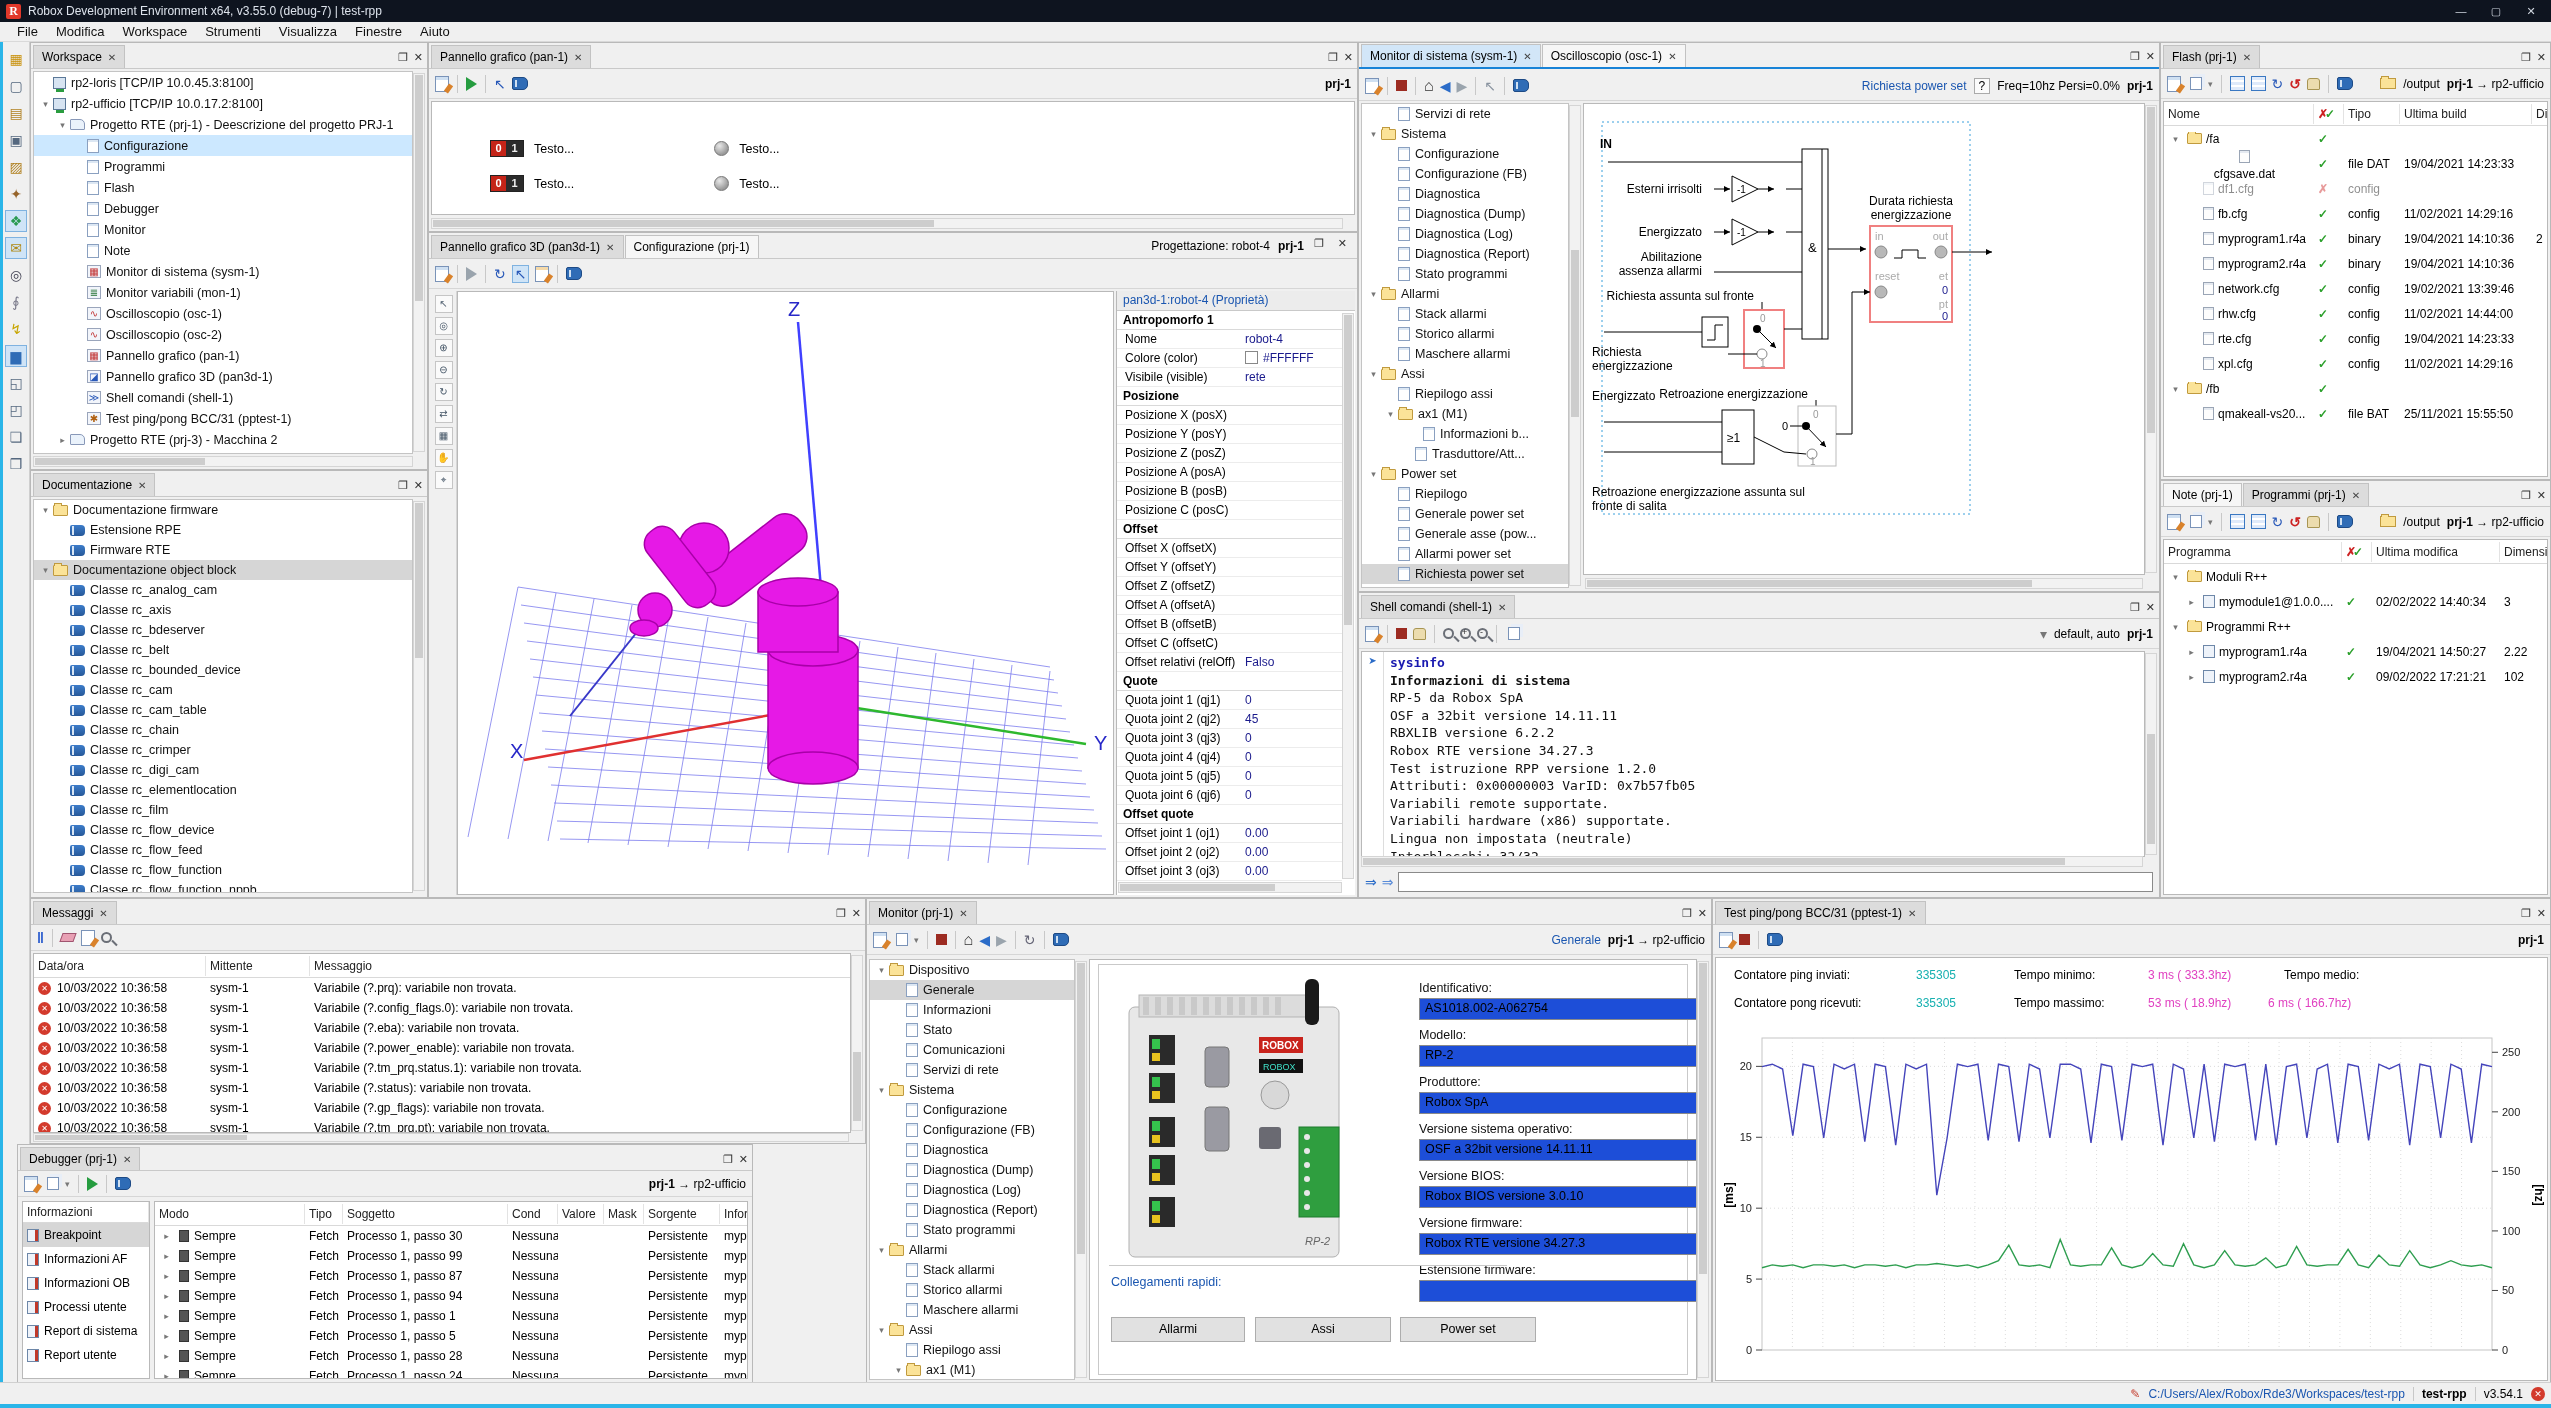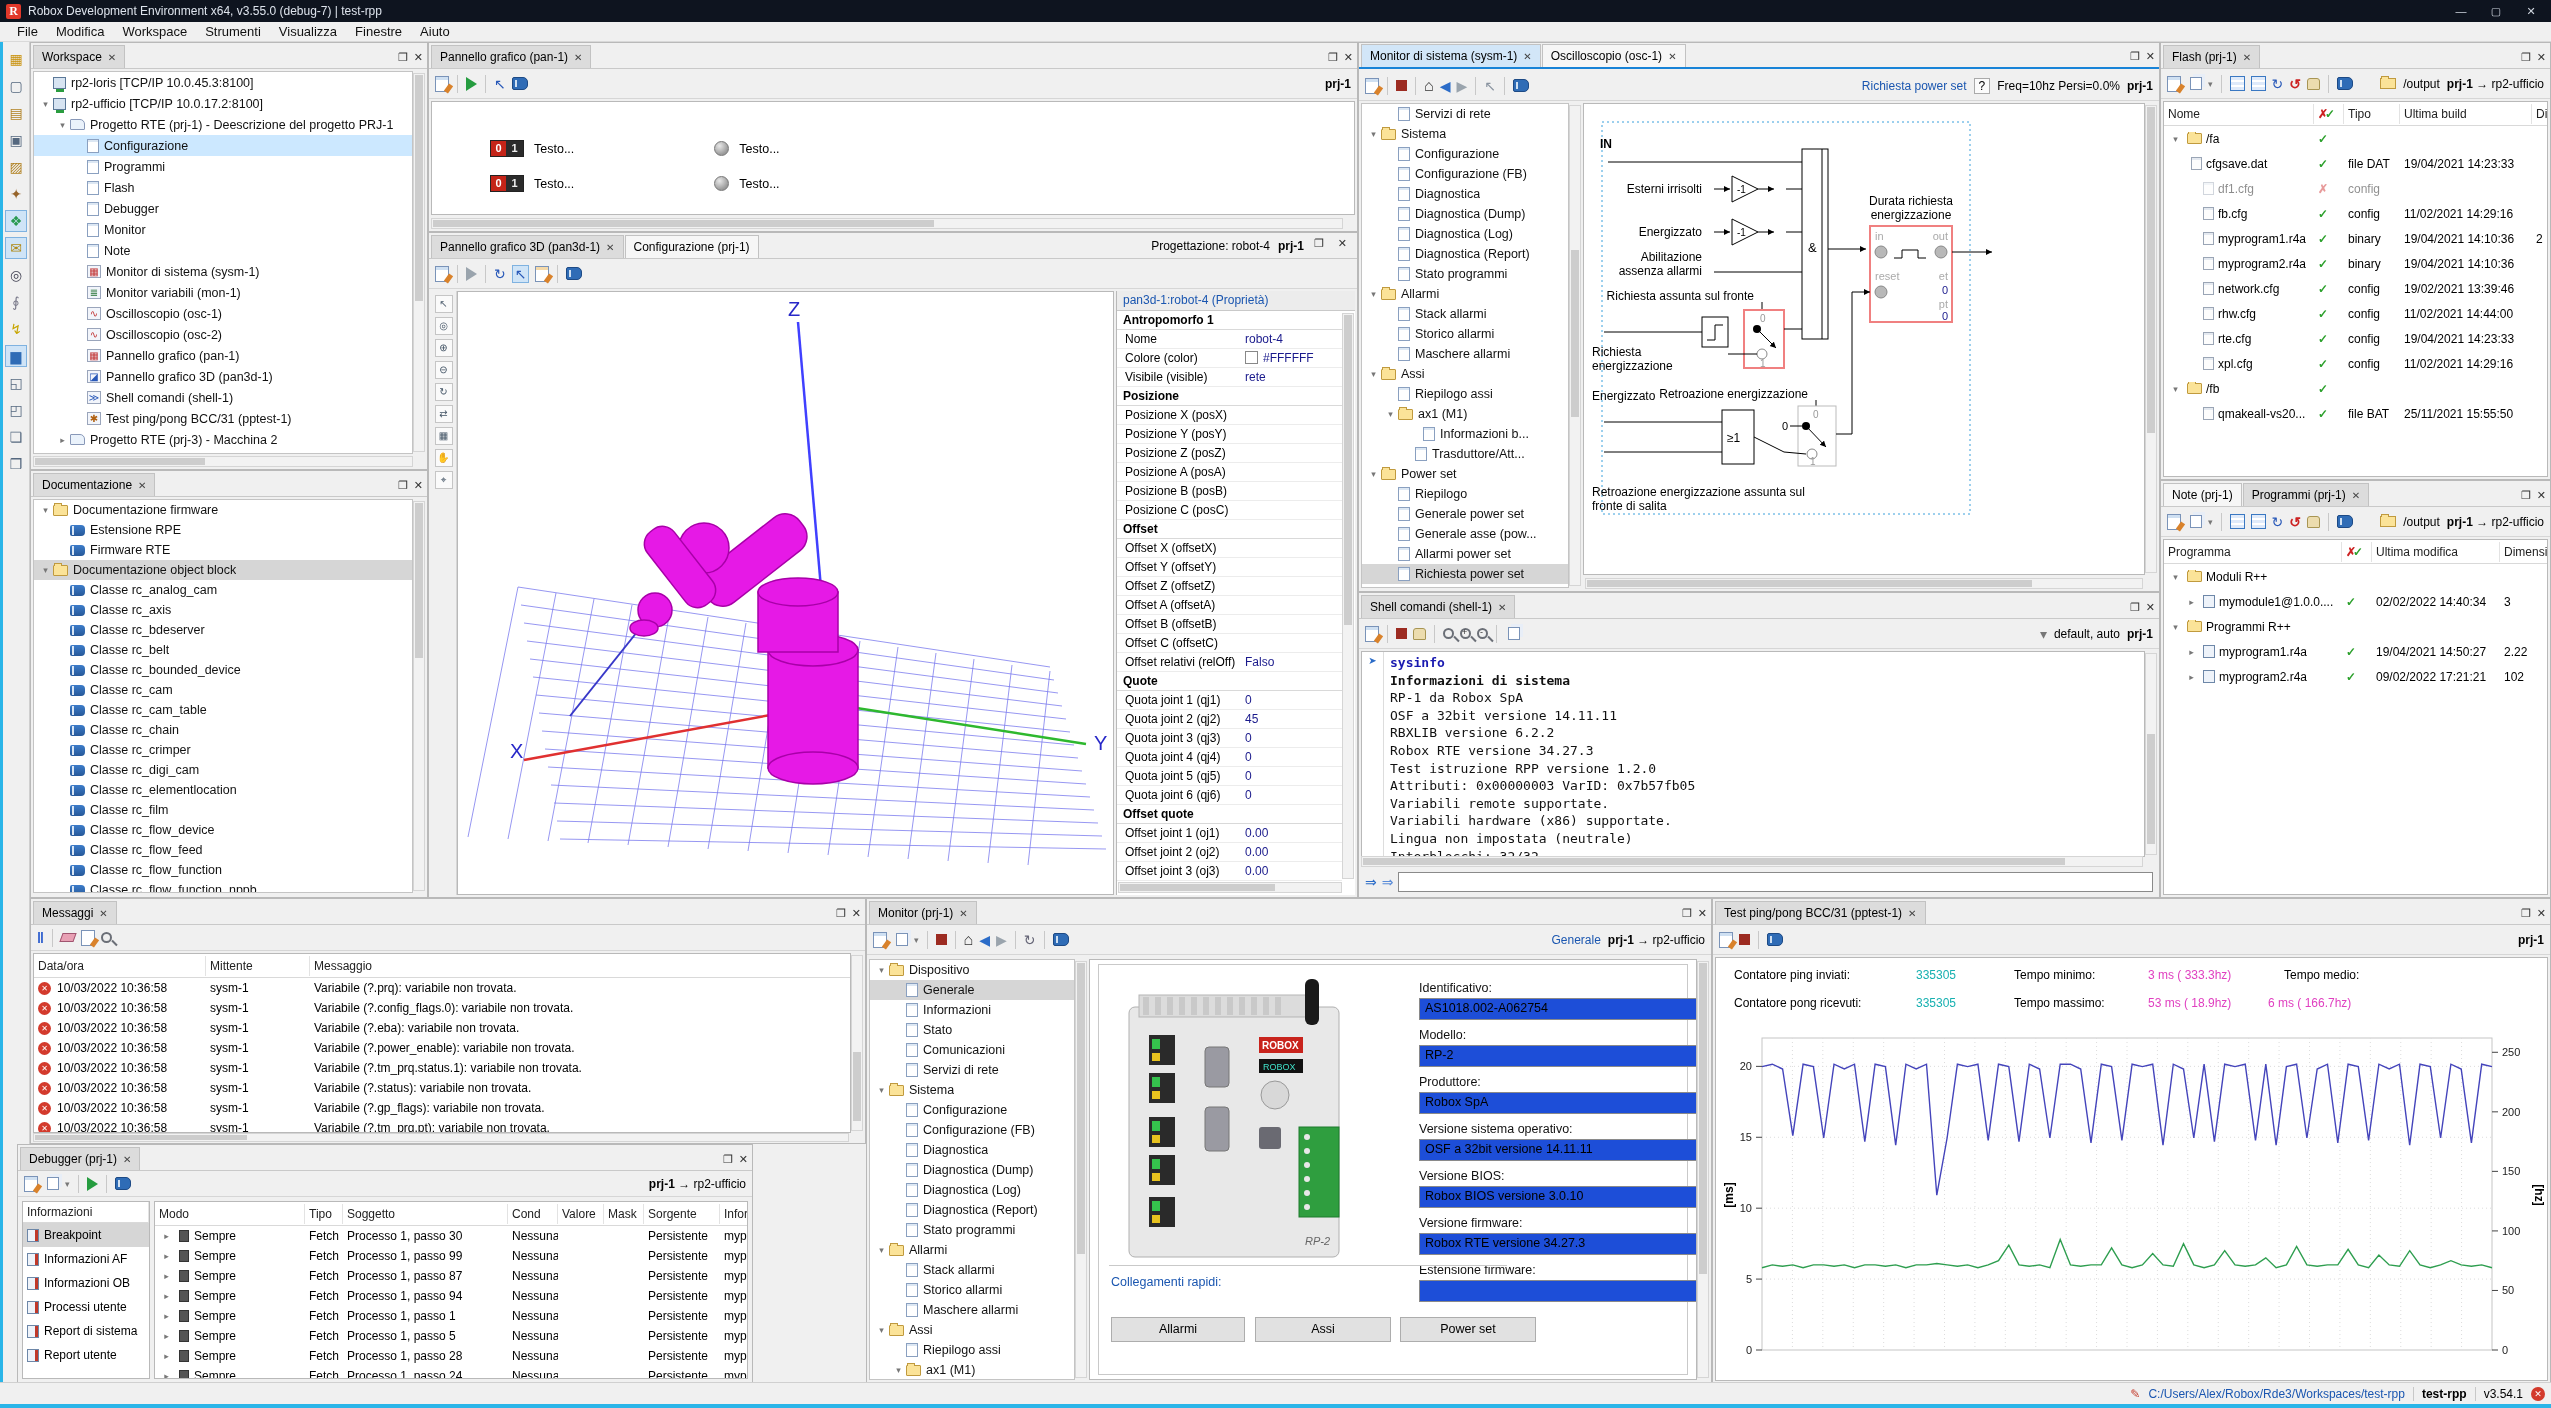--- a/index.html
+++ b/index.html
@@ -916,21 +916,21 @@
       <span class="ti ti-g" style="color:#777">▾</span>
       <span>default, auto</span>
       <span class="bold">prj-1</span>
     </div>
   </div>
   <div class="white" style="position:absolute;left:2px;top:58px;right:14px;height:206px;overflow:hidden">
     <div style="position:absolute;left:0;top:0;bottom:0;width:22px;border-right:1px solid #ddd;color:#2b6cc8;font-size:10px;text-align:center;padding-top:3px">➤</div>
     <div id="shell-lines" style="position:absolute;left:28px;top:2px;right:0">
           <div class="shline cmd">sysinfo</div>
           <div class="shline hdr">Informazioni di sistema</div>
-          <div class="shline">RP-1 da Robox SpA</div>
+          <div class="shline">RP-5 da Robox SpA</div>
           <div class="shline">OSF a 32bit versione 14.11.11</div>
           <div class="shline">RBXLIB versione 6.2.2</div>
           <div class="shline">Robox RTE versione 34.27.3</div>
           <div class="shline">Test istruzione RPP versione 1.2.0</div>
           <div class="shline">Attributi: 0x00000003 VarID: 0x7b57fb05</div>
           <div class="shline">Variabili remote supportate.</div>
           <div class="shline">Variabili hardware (x86) supportate.</div>
           <div class="shline">Lingua non impostata (neutrale)</div>
           <div class="shline">Interblocchi: 32/32</div>
         </div>
@@ -990,21 +990,21 @@
               <span class="texp">▾</span>
               <span class="i i-fold"></span>
               <span>/fa</span>
             </div>
             <div class="cell ok" style="width: 30px;">✓</div>
             <div class="cell" style="width: 56px;"></div>
             <div class="cell" style="width: 132px;"></div>
             <div class="cell" style="flex: 1 1 0%;"></div>
           </div>
           <div style="display: flex; height: 25px; align-items: center;">
-            <div class="cell" style="width: 150px; display: flex; align-items: center; gap: 4px; padding-left: 8px;">
+            <div class="cell" style="width: 150px; display: flex; align-items: center; gap: 4px; padding-left: 15px; flex-direction: column;">
               <span class="texp"></span>
               <span class="i i-file"></span>
               <span>cfgsave.dat</span>
             </div>
             <div class="cell ok" style="width: 30px;">✓</div>
             <div class="cell" style="width: 56px;">file DAT</div>
             <div class="cell" style="width: 132px;">19/04/2021 14:23:33</div>
             <div class="cell" style="flex: 1 1 0%;"></div>
           </div>
           <div style="display: flex; height: 25px; align-items: center; opacity: 0.45;">

